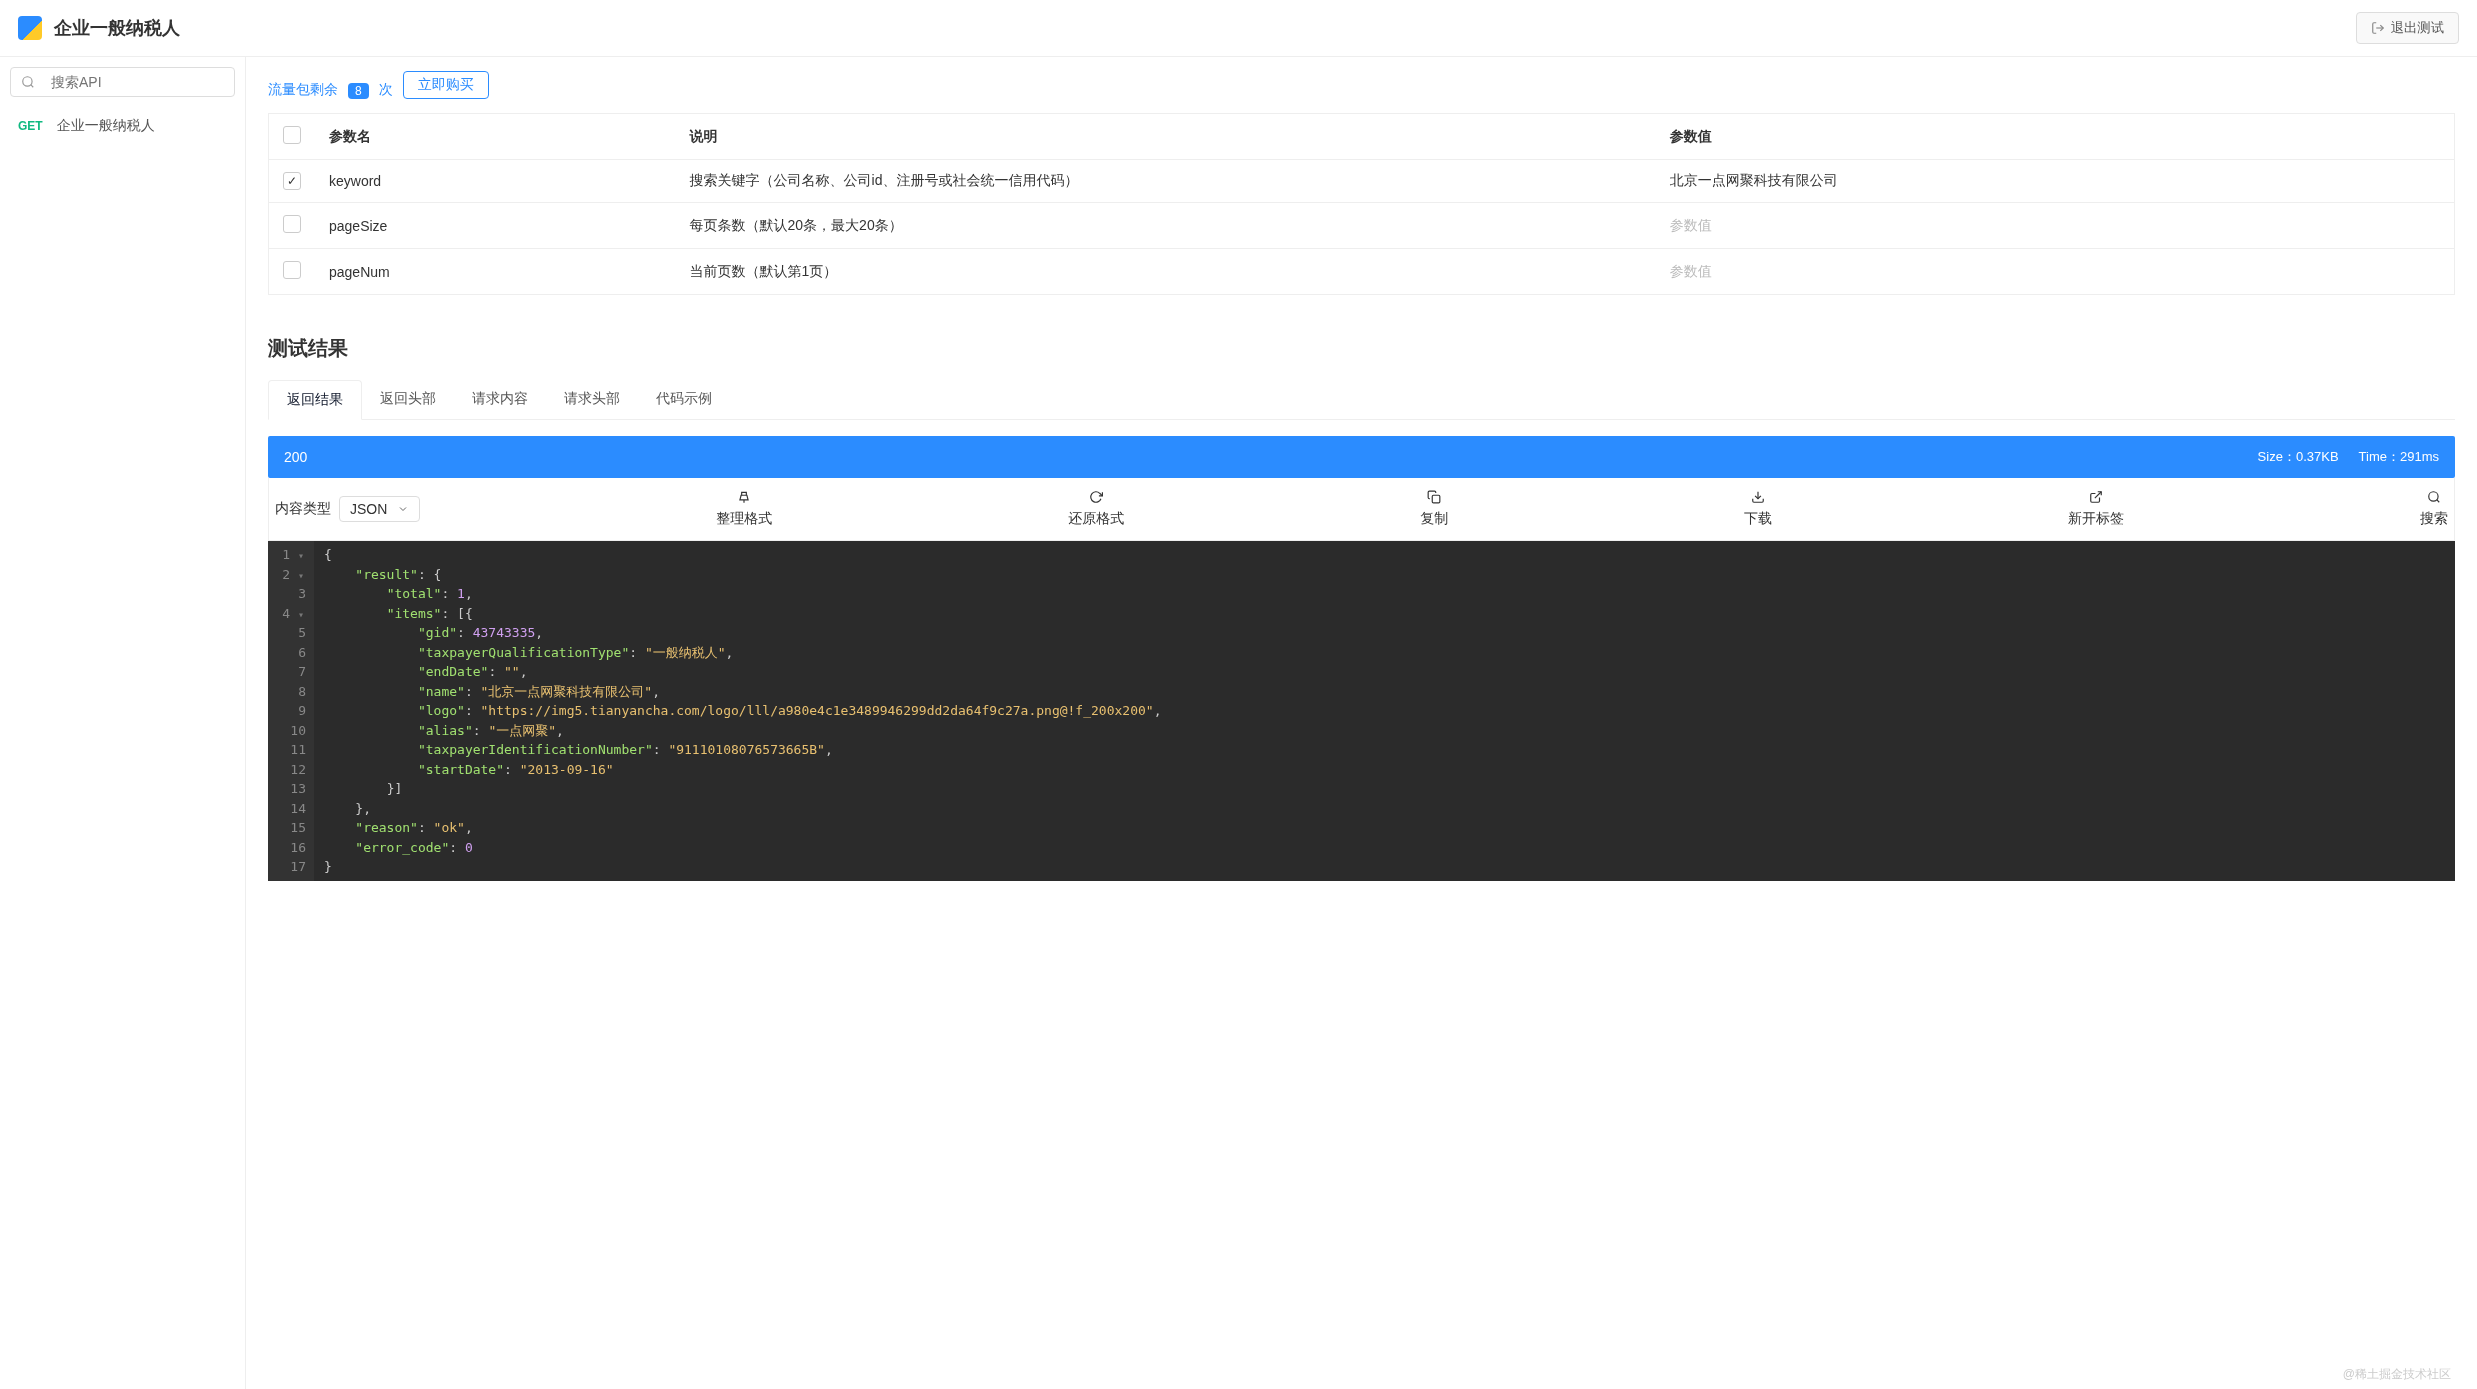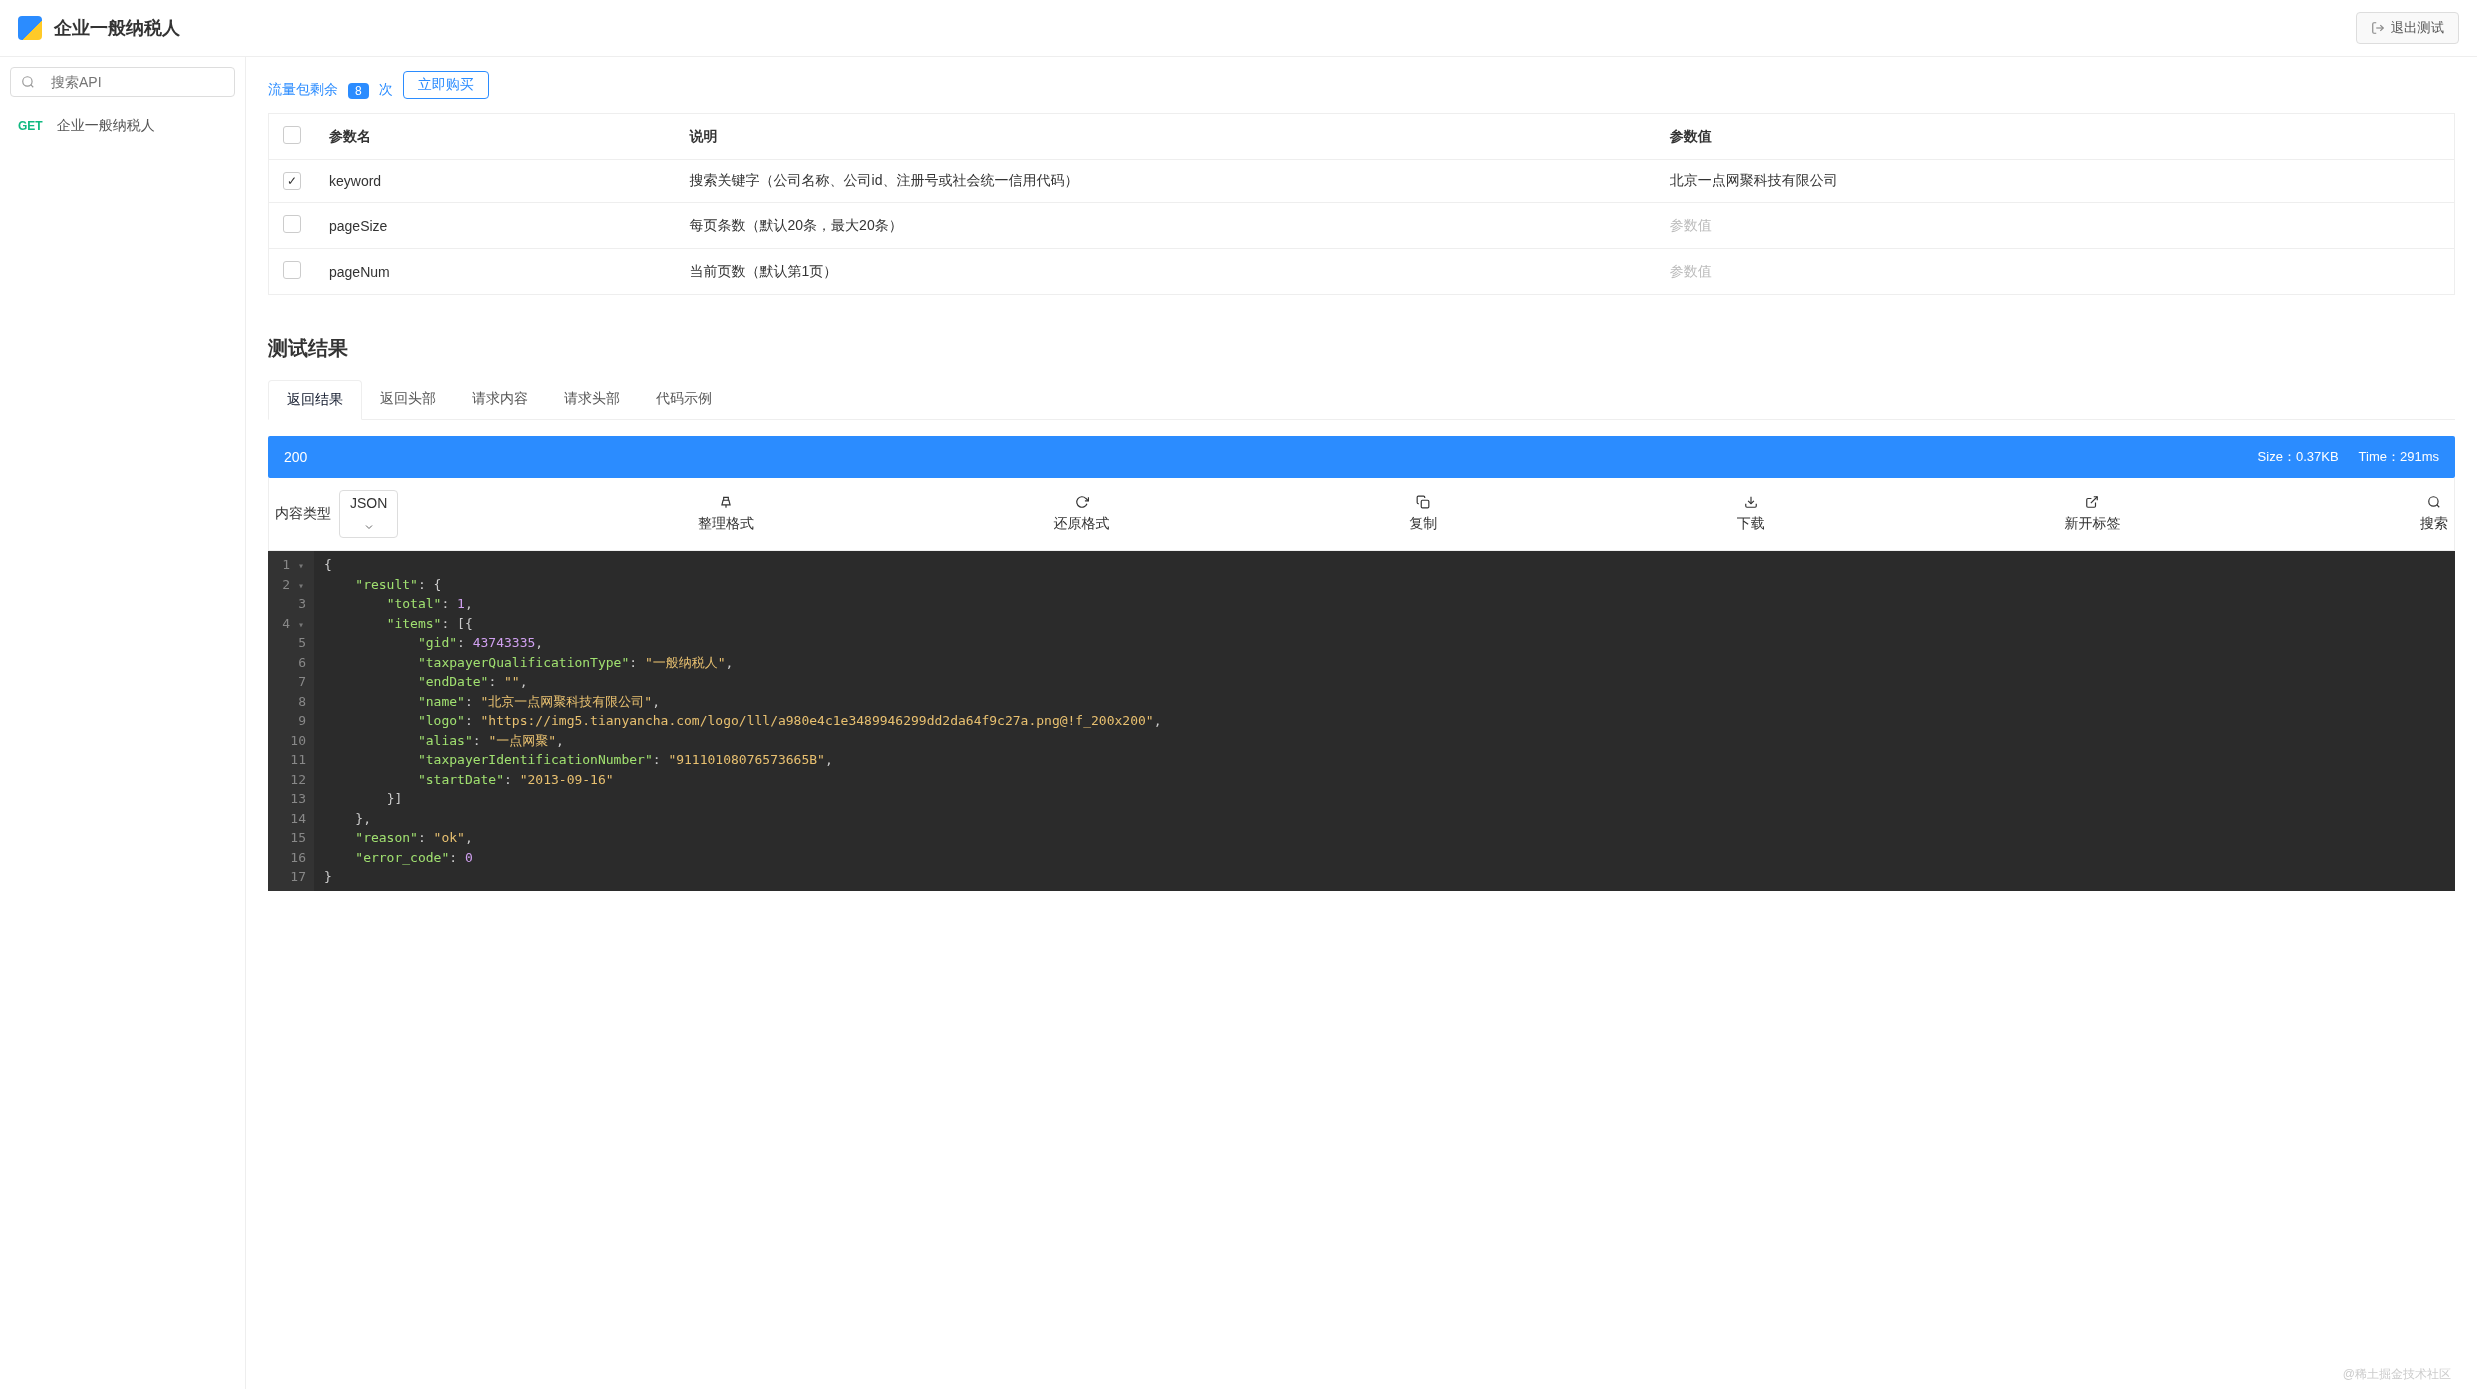--- a/index.html
+++ b/index.html
@@ -103,21 +103,21 @@
 .status-code { font-size: 14px; font-weight: 500; }
 .status-meta { display: flex; gap: 20px; font-size: 13px; }
 
 .toolbar {
   display: flex; align-items: center; gap: 16px;
   padding: 12px 6px; border: 1px solid #eee; border-top: none; justify-content: space-between;
 }
 .content-type { display: flex; align-items: center; gap: 8px; }
 .select {
   border: 1px solid #ddd; border-radius: 4px; padding: 4px 10px;
-  display: flex; align-items: center; gap: 10px; cursor: pointer; flex-direction: column;
+  display: flex; align-items: center; gap: 10px; cursor: pointer;
 }
 .tb-btn { display: flex; align-items: center; gap: 6px; cursor: pointer; color: #333; flex-direction: column; }
 
 .code-block {
   background: #2b2b2b; color: #ccc;
   font-family: Menlo, Monaco, Consolas, monospace; font-size: 13px;
   display: flex; line-height: 1.5;
 }
 .gutter {
   background: #333; color: #888; text-align: right;

